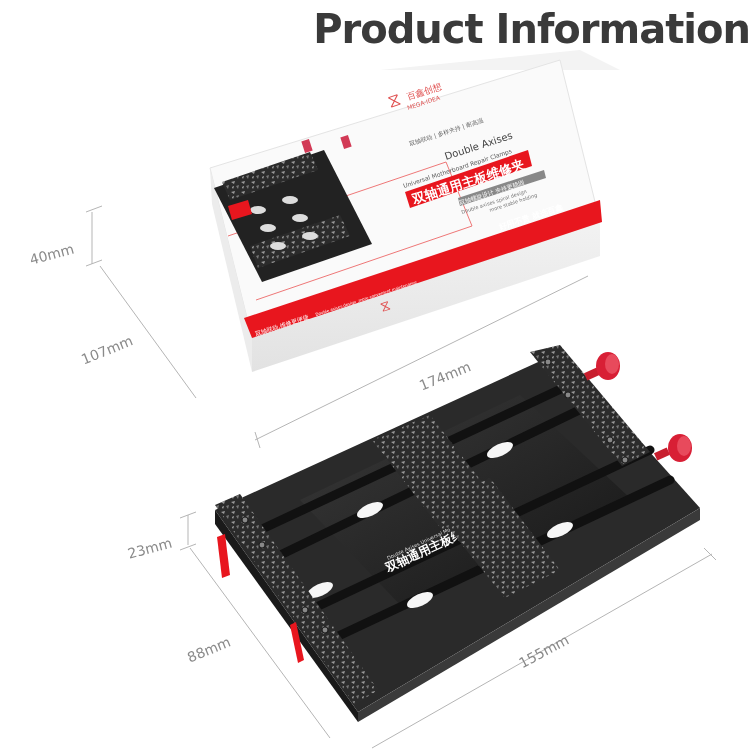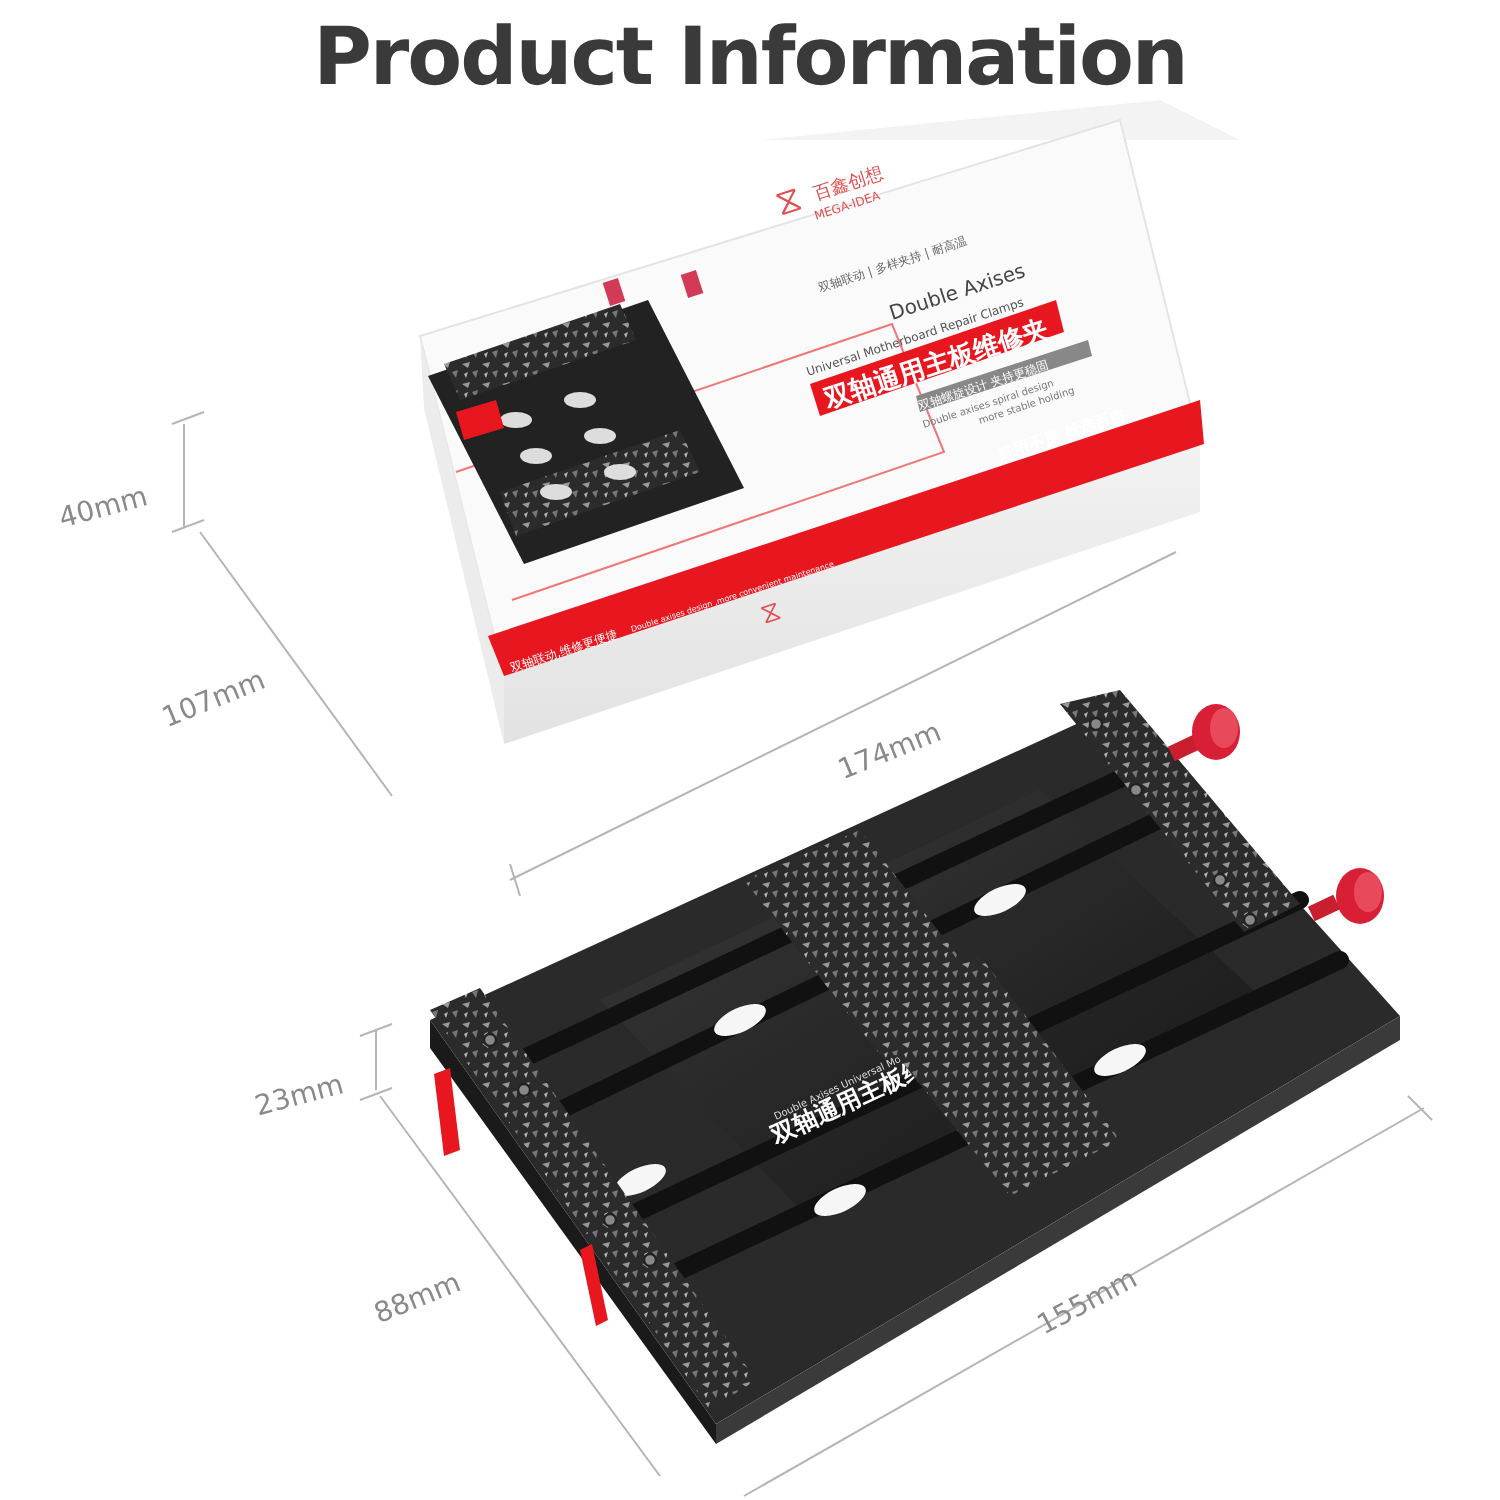--- a/index.html
+++ b/index.html
@@ -1,17 +1,17 @@
 <!DOCTYPE html>
 <html><head>
 <meta charset="utf-8">
 <style>
   html, body { margin:0; padding:0; background:#ffffff; }
   body { width:750px; height:750px; position:relative; overflow:hidden; font-family:"Liberation Sans", sans-serif; }
-  .title { position:absolute; left:0; width:750px; top:6px; text-align:center; font-size:40px; font-weight:bold; color:#3a3a3a; letter-spacing:-1px; font-family:"DejaVu Sans", sans-serif; }
+  .title { position:absolute; left:0; width:750px; top:6px; text-align:right; font-size:40px; font-weight:bold; color:#3a3a3a; letter-spacing:-1px; font-family:"DejaVu Sans", sans-serif; }
   .dim { position:absolute; color:#8a8a8a; font-size:14px; font-family:"DejaVu Sans", sans-serif; white-space:nowrap; transform-origin:left center; }
   svg { position:absolute; left:0; top:0; }
 </style>
 </head>
 <body>
 
 <div class="title">Product Information</div>
 
 <svg width="750" height="750" viewBox="0 0 750 750">
   <defs>

